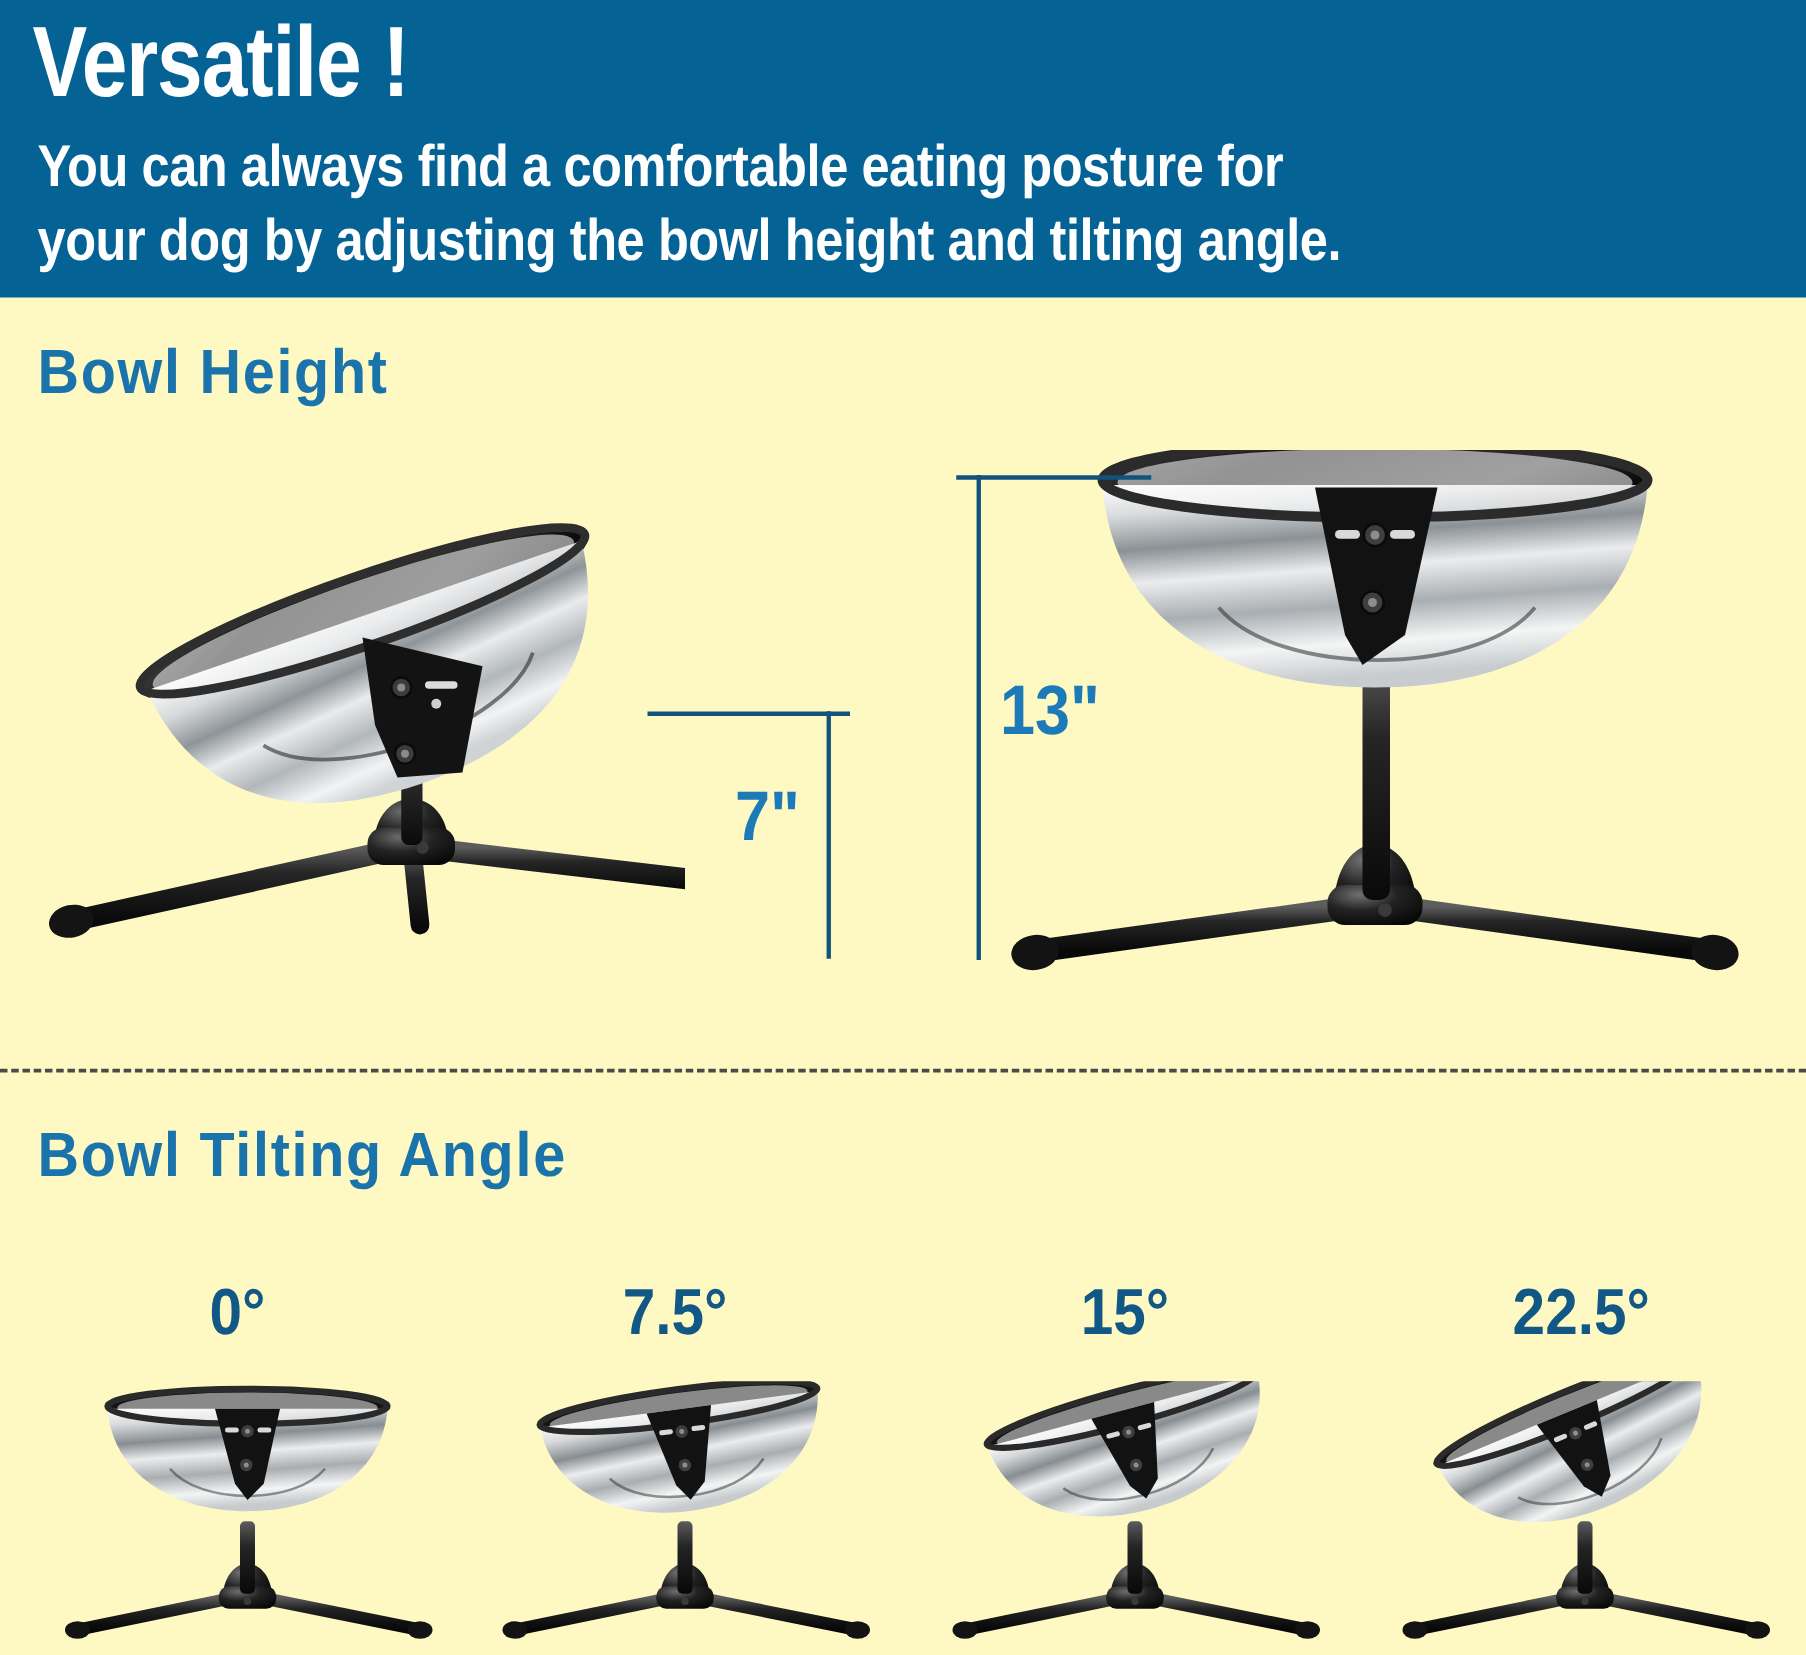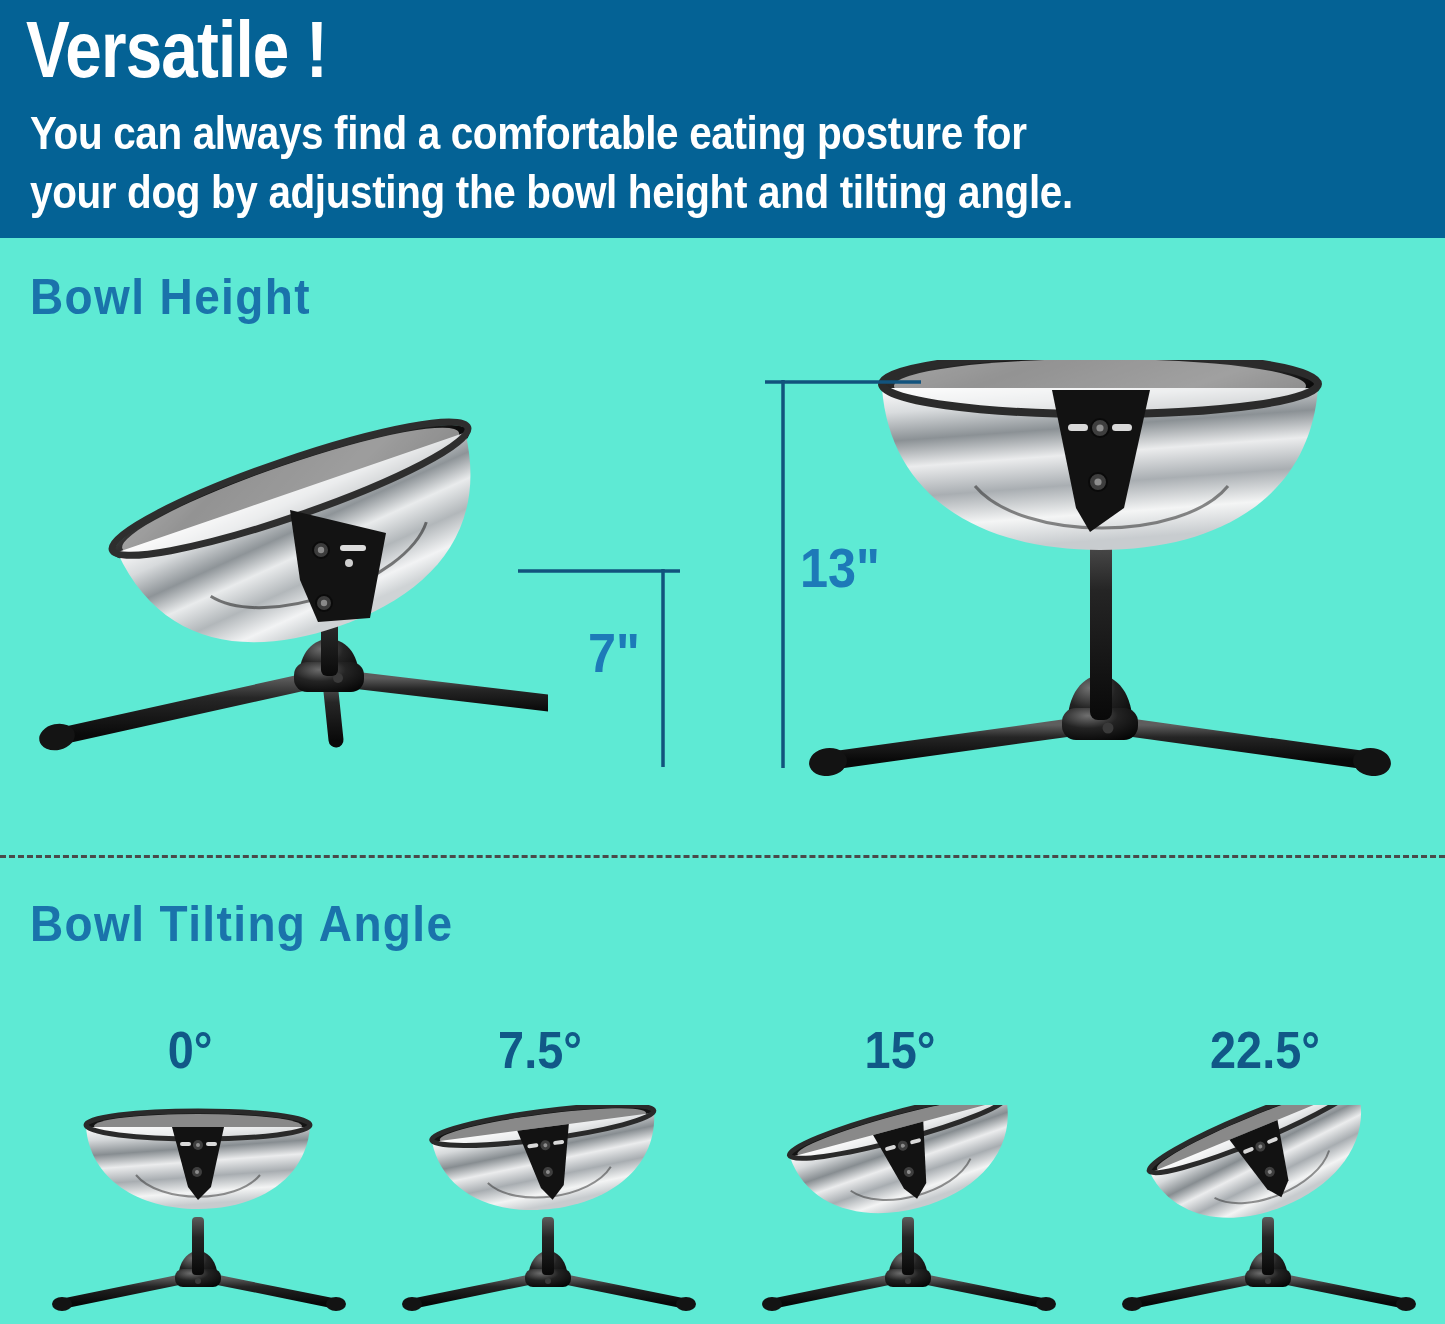--- a/index.html
+++ b/index.html
@@ -7,21 +7,21 @@
     padding: 0;
     background: #ffffff;
   }
   body {
     font-family: "Liberation Sans", sans-serif;
   }
   #page {
     position: relative;
     width: 1445px;
     height: 1324px;
-    background: #5eead4;
+    background: #fef9c3;
     overflow: hidden;
   }
 
   
   .banner {
     position: absolute;
     left: 0;
     top: 0;
     width: 1445px;
     height: 238px;

